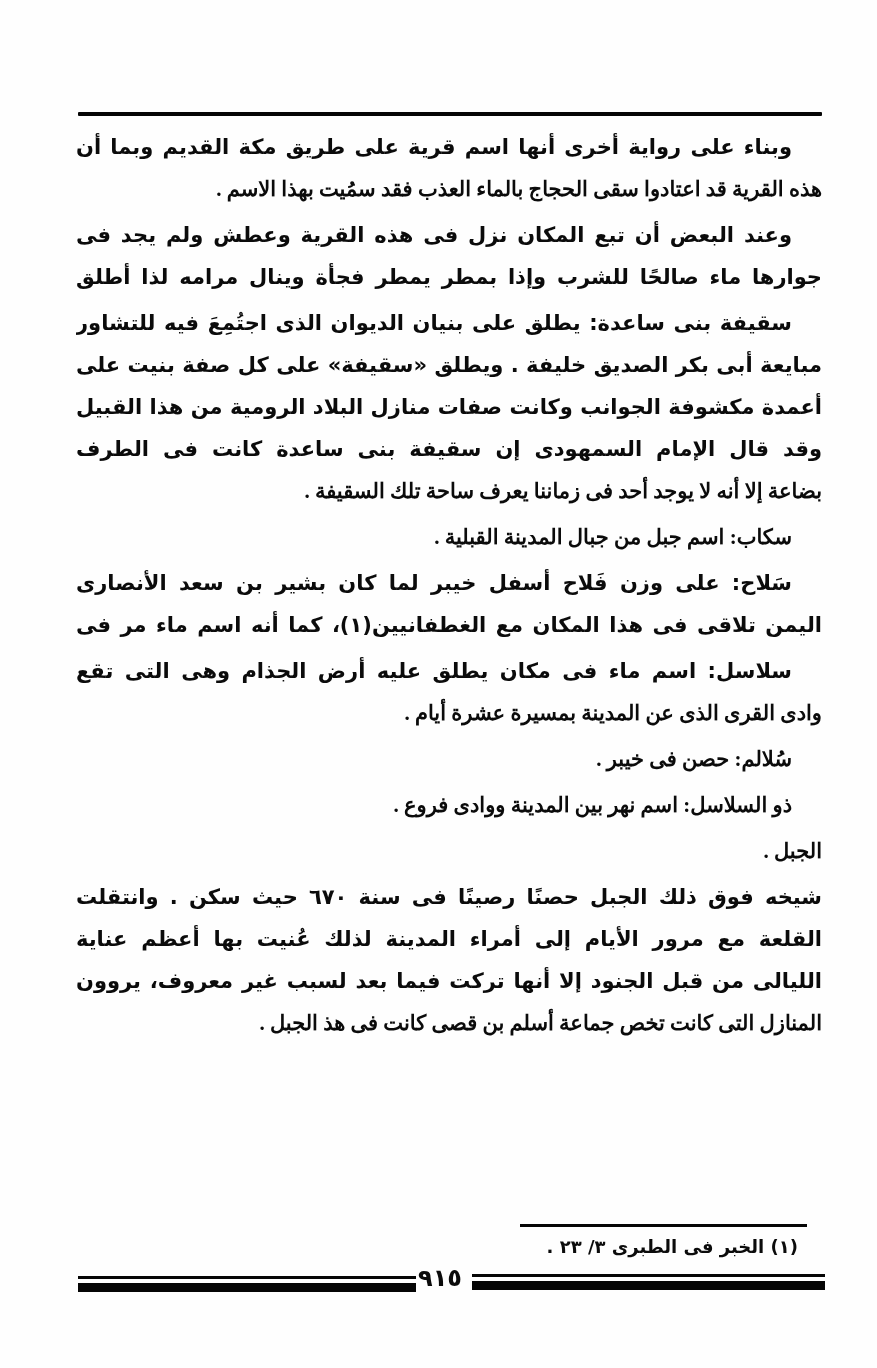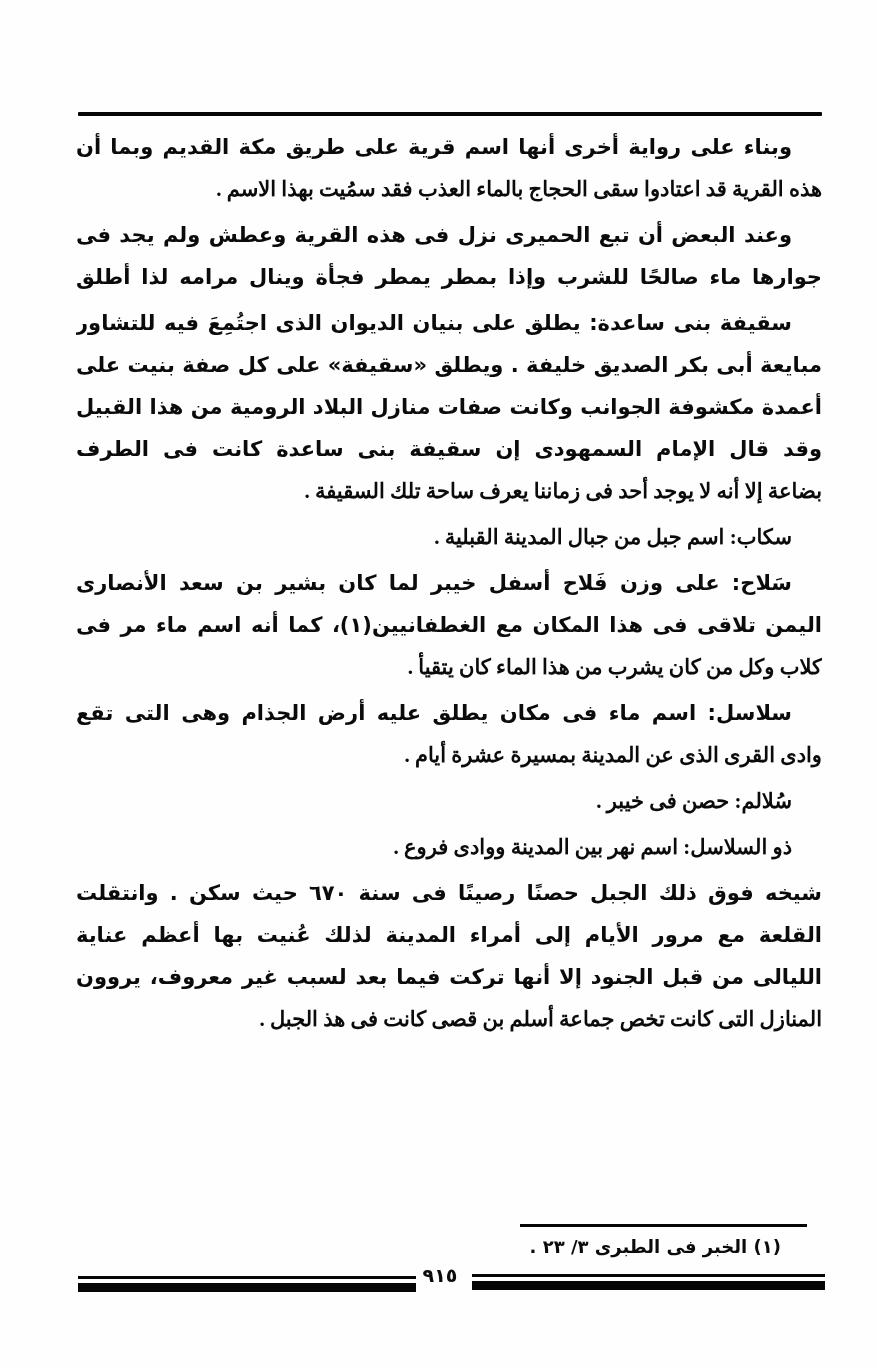--- a/index.html
+++ b/index.html
@@ -57,21 +57,21 @@
     position: absolute;
     top: 1224px;
     left: 520px;
     width: 287px;
     height: 3px;
     background: #050505;
   }
   .footnote {
     position: absolute;
     top: 1236px;
-    right: 96px;
+    right: 79px;
     direction: rtl;
     font-size: 18px;
     font-weight: bold;
     color: #0b0b0b;
   }
   .footer-rules {
     position: absolute;
     height: 18px;
   }
   .footer-rules .thin {
@@ -84,66 +84,66 @@
     background: #050505;
   }
   .footer-left  { top: 1276px; left: 78px;  width: 338px; }
   .footer-right { top: 1274px; left: 472px; width: 353px; }
   .page-number {
     position: absolute;
     top: 1264px;
     left: 408px;
     width: 64px;
     text-align: center;
-    font-size: 19px;
+    font-size: 24px;
     font-weight: bold;
     color: #0b0b0b;
   }
 </style>
 </head>
 <body>
 
 <div class="page">
   <div class="top-rule"></div>
 
   <div class="text-block" id="text-block">
       <div class="para">
         <div class="line j ind">وبناء على رواية أخرى أنها اسم قرية على طريق مكة القديم وبما أن أهالى</div>
         <div class="line r">هذه القرية قد اعتادوا سقى الحجاج بالماء العذب فقد سمُيت بهذا الاسم .</div>
       </div>
       <div class="para">
-        <div class="line j ind">وعند البعض أن تبع الحميرى نزل فى هذه القرية وعطش ولم يجد فى</div>
+        <div class="line j ind">وعند البعض أن تبع المكان نزل فى هذه القرية وعطش ولم يجد فى</div>
         <div class="line j">جوارها ماء صالحًا للشرب وإذا بمطر يمطر فجأة وينال مرامه لذا أطلق على ذلك</div>
       </div>
       <div class="para">
         <div class="line j ind">سقيفة بنى ساعدة: يطلق على بنيان الديوان الذى اجتُمِعَ فيه للتشاور فى</div>
         <div class="line j">مبايعة أبى بكر الصديق خليفة . ويطلق «سقيفة» على كل صفة بنيت على أربعة</div>
         <div class="line j">أعمدة مكشوفة الجوانب وكانت صفات منازل البلاد الرومية من هذا القبيل .</div>
         <div class="line j">وقد قال الإمام السمهودى إن سقيفة بنى ساعدة كانت فى الطرف الغربى لبئر</div>
         <div class="line r">بضاعة إلا أنه لا يوجد أحد فى زماننا يعرف ساحة تلك السقيفة .</div>
       </div>
       <div class="para">
         <div class="line r ind">سكاب: اسم جبل من جبال المدينة القبلية .</div>
       </div>
       <div class="para">
         <div class="line j ind">سَلاح: على وزن فَلاح أسفل خيبر لما كان بشير بن سعد الأنصارى ذاهبًا إلى</div>
         <div class="line j">اليمن تلاقى فى هذا المكان مع الغطفانيين(١)، كما أنه اسم ماء مر فى ديار بنى</div>
-        <div class="line r">كلاب وكل من كان يشرب من هذا الماء كان يتقيأ .</div>
       </div>
       <div class="para">
         <div class="line j ind">سلاسل: اسم ماء فى مكان يطلق عليه أرض الجذام وهى التى تقع خلف</div>
         <div class="line r">وادى القرى الذى عن المدينة بمسيرة عشرة أيام .</div>
       </div>
       <div class="para">
         <div class="line r ind">سُلالم: حصن فى خيبر .</div>
       </div>
       <div class="para">
         <div class="line r ind">ذو السلاسل: اسم نهر بين المدينة ووادى فروع .</div>
       </div>
       <div class="para">
+        <div class="line r">الجبل .</div>
       </div>
       <div class="para">
         <div class="line j">شيخه فوق ذلك الجبل حصنًا رصينًا فى سنة ٦٧٠ حيث سكن . وانتقلت هذه</div>
         <div class="line j">القلعة مع مرور الأيام إلى أمراء المدينة لذلك عُنيت بها أعظم عناية وحُرست فى</div>
         <div class="line j">الليالى من قبل الجنود إلا أنها تركت فيما بعد لسبب غير معروف، يروون أن</div>
         <div class="line r">المنازل التى كانت تخص جماعة أسلم بن قصى كانت فى هذ الجبل .</div>
       </div>
     </div>
 
   <div class="footnote-sep"></div>

